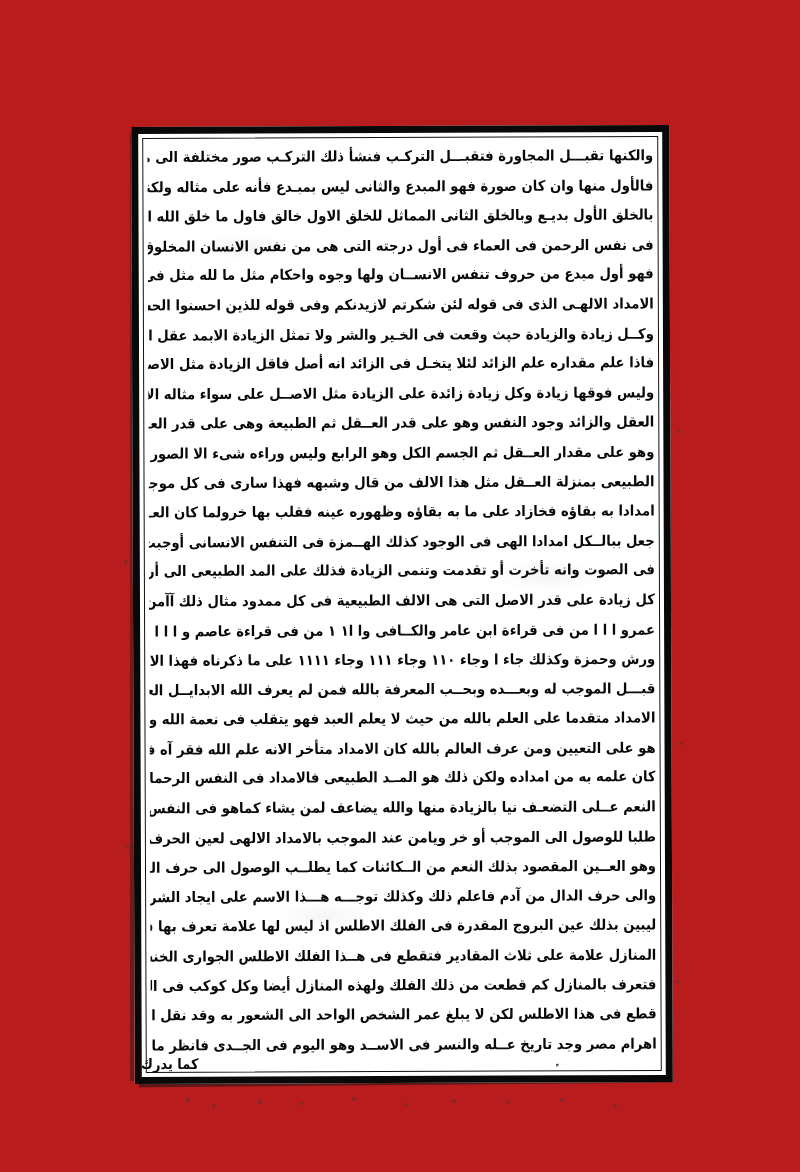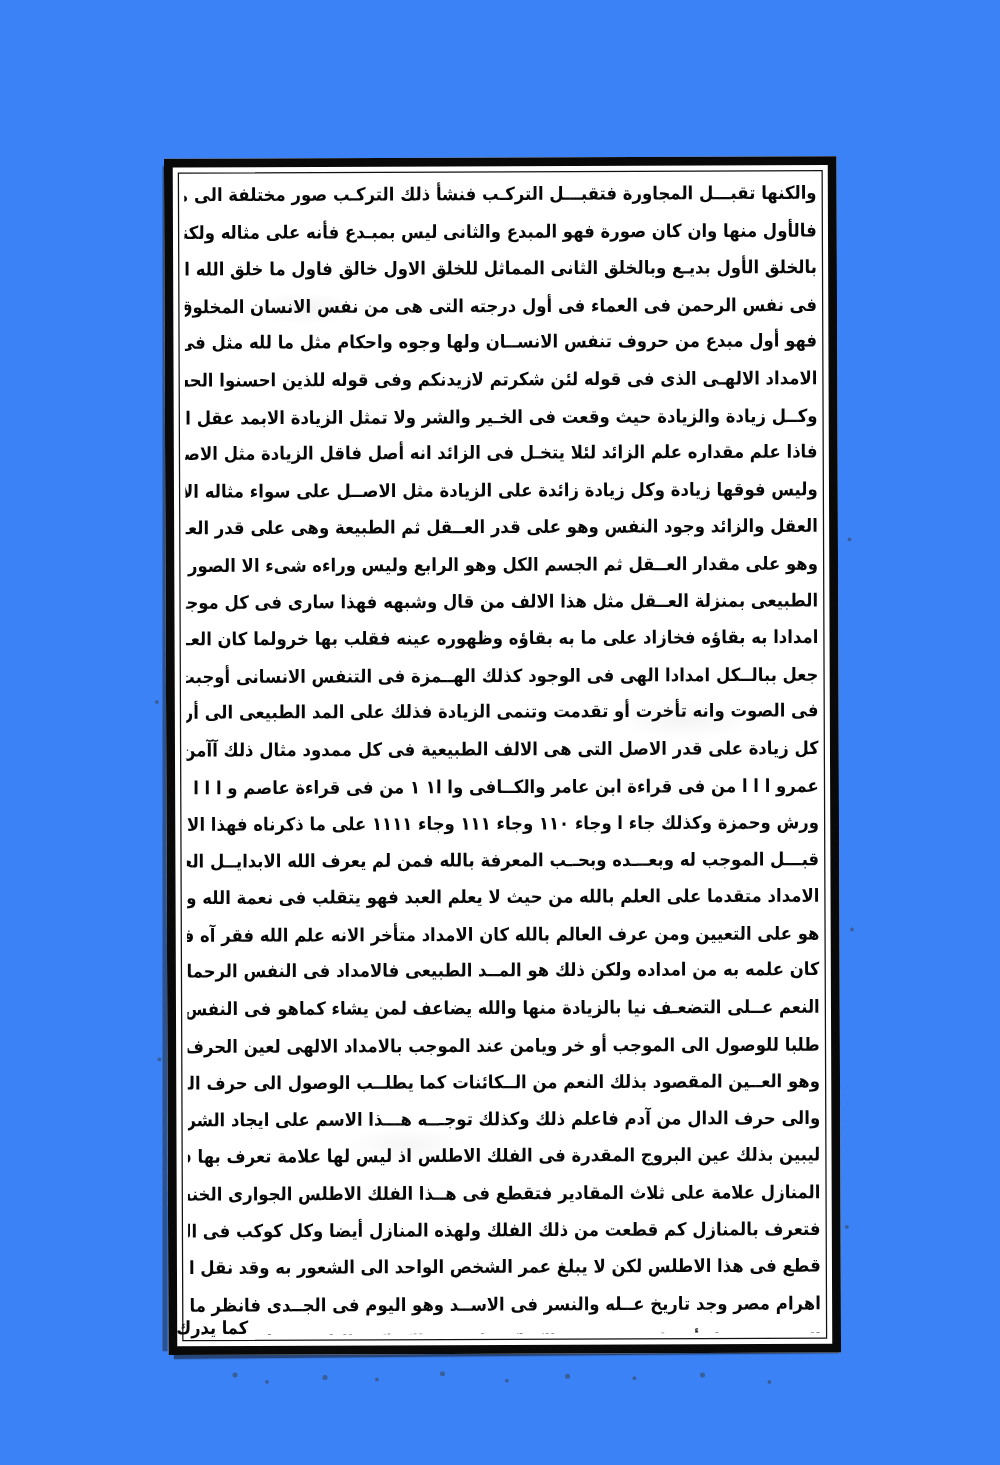--- a/index.html
+++ b/index.html
@@ -13,21 +13,21 @@
     height: 1172px;
     position: relative;
     overflow: hidden;
     font-family: "DejaVu Sans", sans-serif;
   }
 
   
   #page-sheet {
     position: absolute;
     inset: 0;
-    background: #3b82f6;
+    background: #b91c1c;
   }
 
   
   #header-zone {
     position: absolute;
     top: 78px;
     left: 0;
     width: 800px;
     height: 44px;
   }

